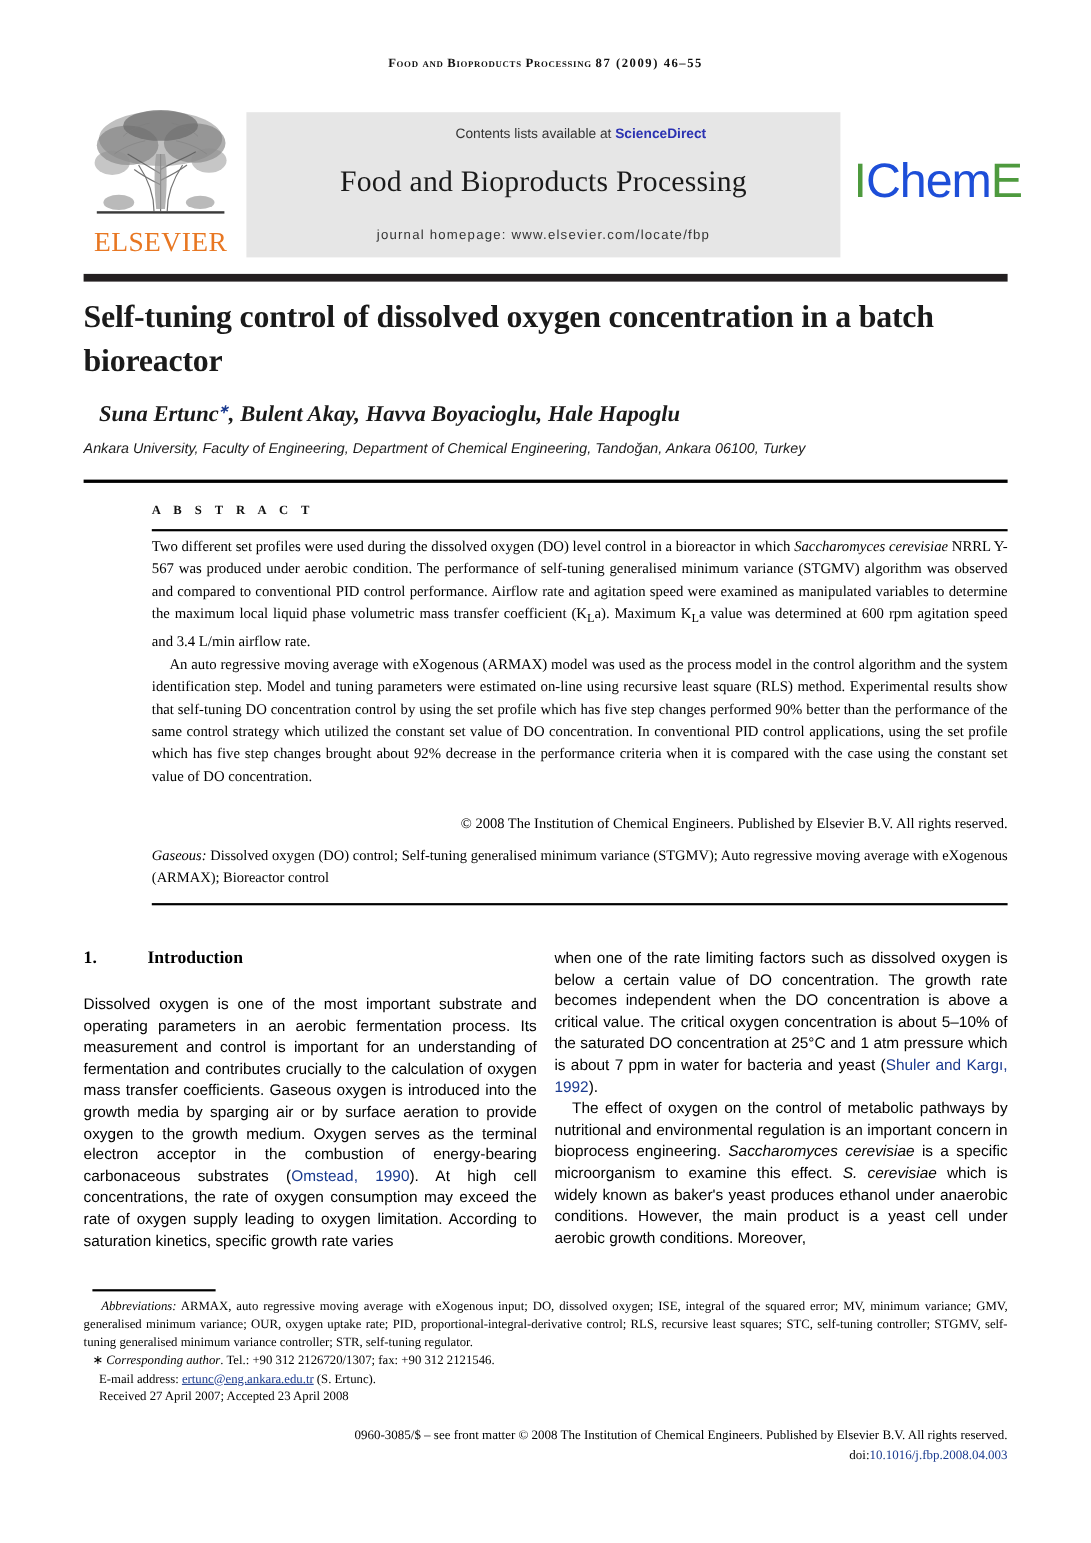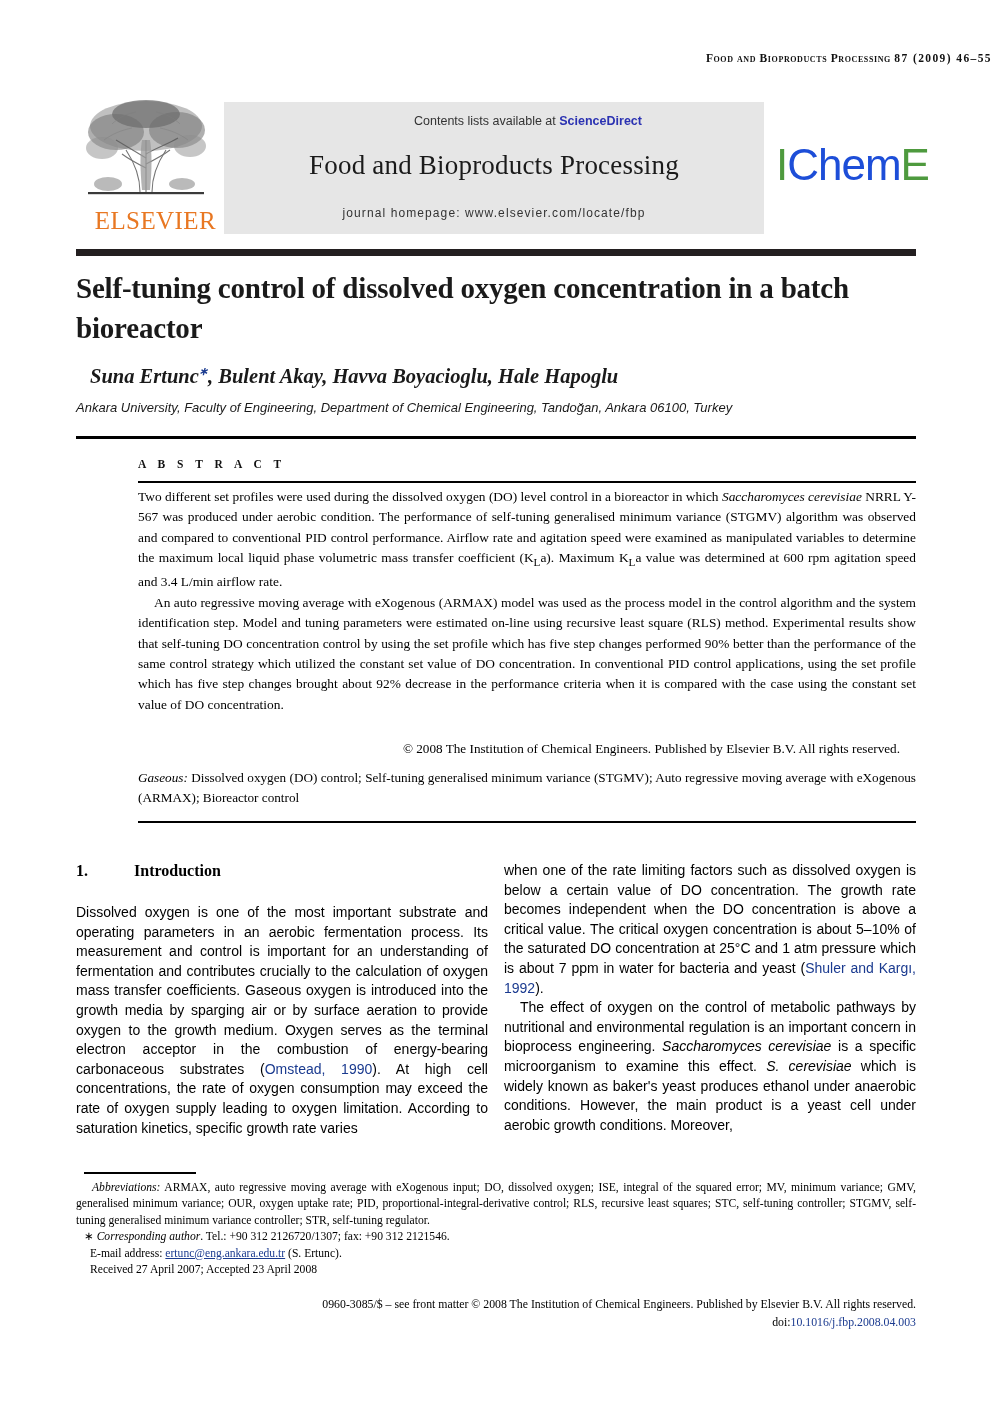--- a/index.html
+++ b/index.html
@@ -20,21 +20,21 @@
     left: 0; top: 0;
     width: 992px;
     height: 1403px;
   }
 
   
   .running-head {
     position: absolute;
     left: 0; top: 52px;
     width: 992px;
-    text-align: right;
+    text-align: center;
     font-family: "Liberation Serif", serif;
     font-size: 11.5px;
     font-weight: bold;
     letter-spacing: 0.6px;
     font-variant: small-caps;
     color: #111;
   }
   .running-head .vol { font-variant: normal; letter-spacing: 1.4px; }
 
   
@@ -53,21 +53,21 @@
   .elsevier-tree {
     position: absolute;
     left: 6px; top: 0;
     width: 128px;
     height: 112px;
   }
   .elsevier-word {
     position: absolute;
     left: 0; top: 110px;
     width: 140px;
-    text-align: right;
+    text-align: center;
     color: #E87722;
     font-family: "Liberation Serif", serif;
     font-size: 25px;
     letter-spacing: 0.4px;
     line-height: 30px;
   }
   .mast-box {
     position: absolute;
     left: 148px; top: 6px;
     width: 540px;
@@ -187,21 +187,21 @@
     font-family: "Liberation Serif", serif;
     font-size: 13.4px;
     line-height: 20.4px;
     text-align: justify;
     color: #000;
   }
   .abstract-body p { margin: 0; text-indent: 0; }
   .abstract-body p + p { text-indent: 16px; }
   .copyline {
     position: absolute;
-    left: 122px; top: 739px;
+    left: 138px; top: 739px;
     width: 778px;
     text-align: right;
     font-family: "Liberation Serif", serif;
     font-size: 13.2px;
     line-height: 19px;
   }
   .keywords {
     position: absolute;
     left: 138px; top: 768px;
     width: 778px;

